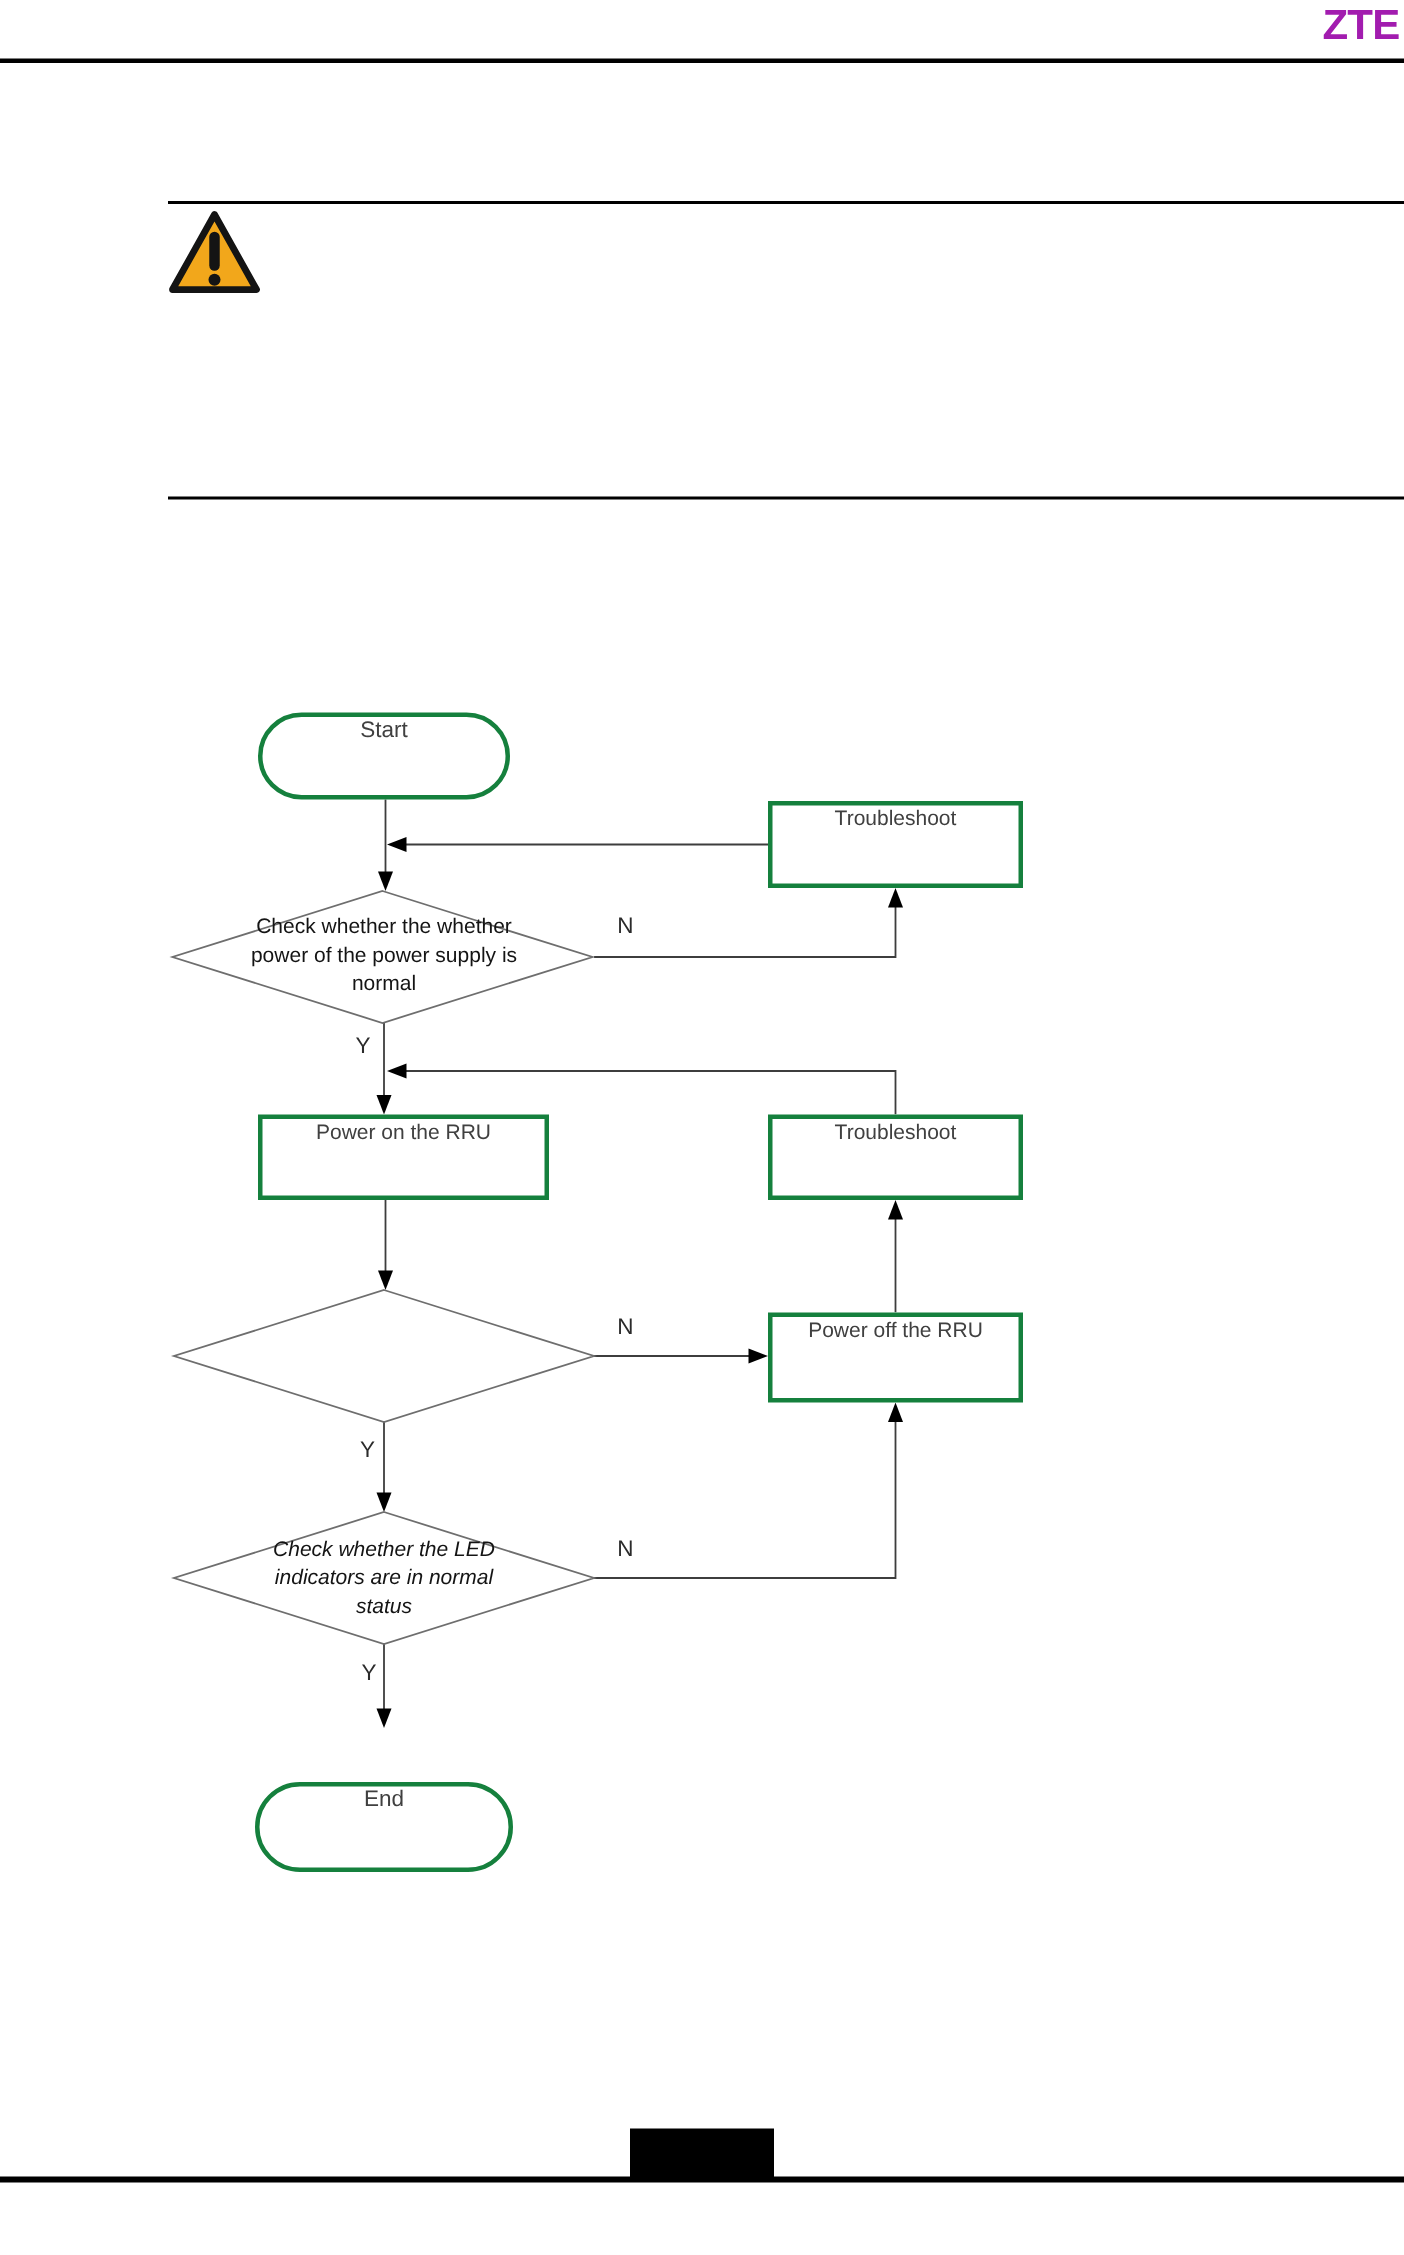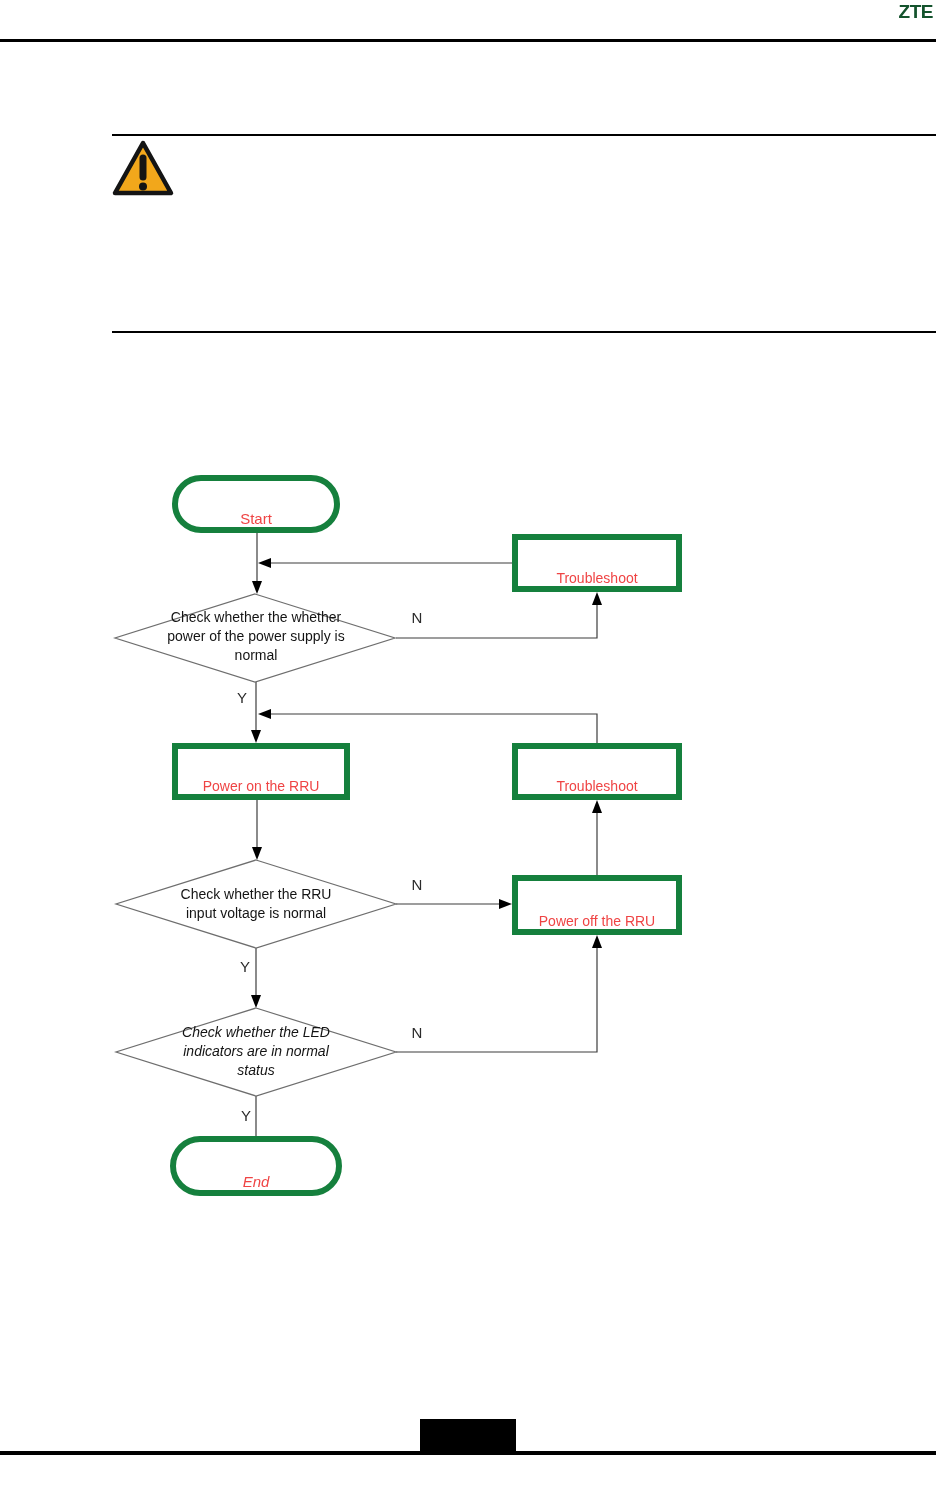--- a/index.html
+++ b/index.html
@@ -5,28 +5,28 @@
   html,body{margin:0;padding:0;background:#ffffff;}
   .page{
     position:relative;width:936px;height:1503px;background:#ffffff;
     font-family:"Liberation Sans","DejaVu Sans",sans-serif;color:#111;
     overflow:hidden;
   }
   .abs{position:absolute;}
   .rule{position:absolute;background:#000;}
   .logo{
     position:absolute;top:1px;right:3px;
-    font-size:19px;font-weight:bold;letter-spacing:-0.5px;
-    color:#14532d;
+    font-size:28px;font-weight:bold;letter-spacing:-0.5px;
+    color:#a21caf;
     text-align:center;
   }
   .node{
-    position:absolute;display:flex;align-items:flex-end;justify-content:center;
-    border:6px solid #15803d;background:#fff;
-    font-size:14px;color:#ef4444;text-align:center;box-sizing:border-box;
+    position:absolute;display:flex;align-items:flex-start;justify-content:center;
+    border:3px solid #15803d;background:#fff;
+    font-size:14px;color:#404040;text-align:center;box-sizing:border-box;
   }
   .capsule{border-radius:30px;font-size:15px;}
   .dlabel{
     position:absolute;font-size:14px;line-height:19px;color:#141414;
     text-align:center;
   }
   .branch{
     position:absolute;font-size:15px;color:#2b2b2b;width:24px;text-align:center;
   }
   svg{display:block;}
@@ -100,37 +100,36 @@
   <div class="node capsule" style="left:172px;top:475px;width:168px;height:58px;">
     <span>Start</span>
   </div>
 
   <div class="node" style="left:512px;top:534px;width:170px;height:58px;">
     <span>Troubleshoot</span>
   </div>
 
   <div class="dlabel" style="left:166px;top:608px;width:180px;">Check whether the whether power of the power supply is normal</div>
 
-  <div class="node" style="left:172px;top:743px;width:178px;height:57px;">
+  <div class="node" style="left:172px;top:743px;width:194px;height:57px;">
     <span>Power on the RRU</span>
   </div>
 
   <div class="node" style="left:512px;top:743px;width:170px;height:57px;">
     <span>Troubleshoot</span>
   </div>
 
-  <div class="dlabel" style="left:166px;top:885px;width:180px;">Check whether the RRU input voltage is normal</div>
 
   <div class="node" style="left:512px;top:875px;width:170px;height:60px;">
     <span>Power off the RRU</span>
   </div>
 
   <div class="dlabel" style="left:175px;top:1023px;width:162px;font-style:italic;">Check whether the LED indicators are in normal status</div>
 
-  <div class="node capsule" style="left:170px;top:1136px;width:172px;height:60px;font-style:italic;">
+  <div class="node capsule" style="left:170px;top:1188px;width:172px;height:60px;">
     <span>End</span>
   </div>
 
   <div class="branch" style="left:405px;top:609px;">N</div>
   <div class="branch" style="left:230px;top:689px;">Y</div>
   <div class="branch" style="left:405px;top:876px;">N</div>
   <div class="branch" style="left:233px;top:958px;">Y</div>
   <div class="branch" style="left:405px;top:1024px;">N</div>
   <div class="branch" style="left:234px;top:1107px;">Y</div>
 

